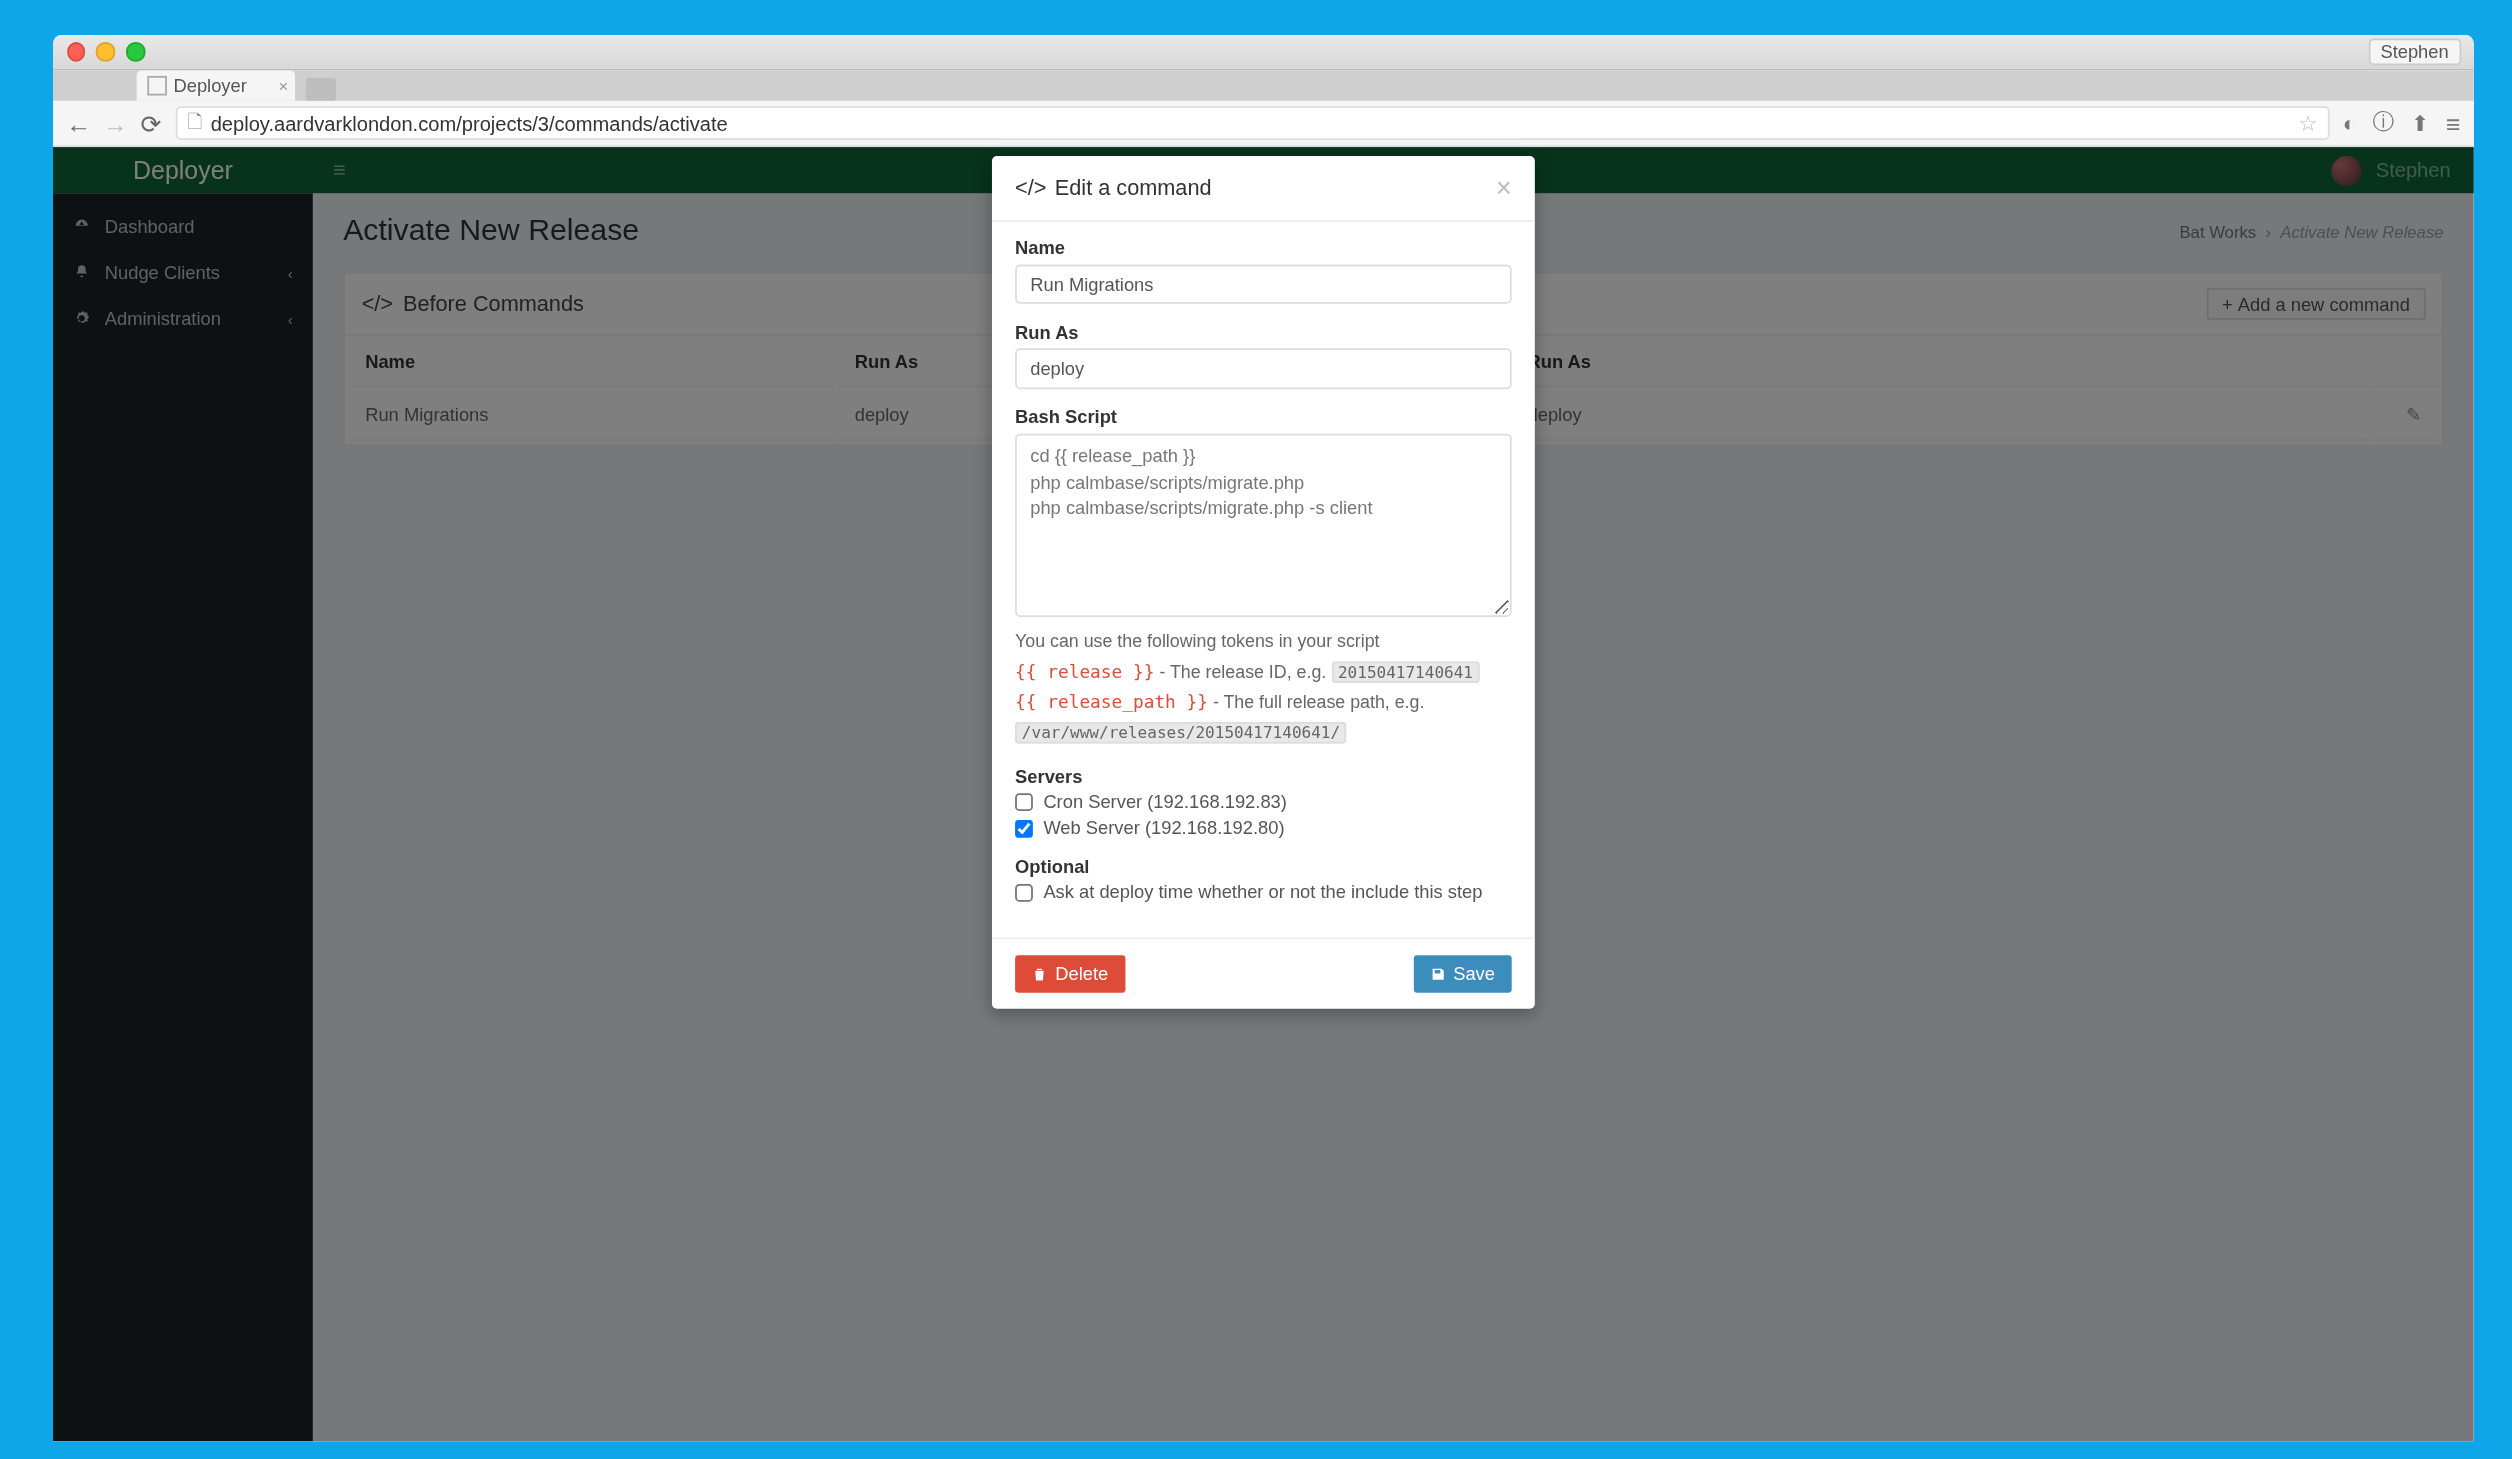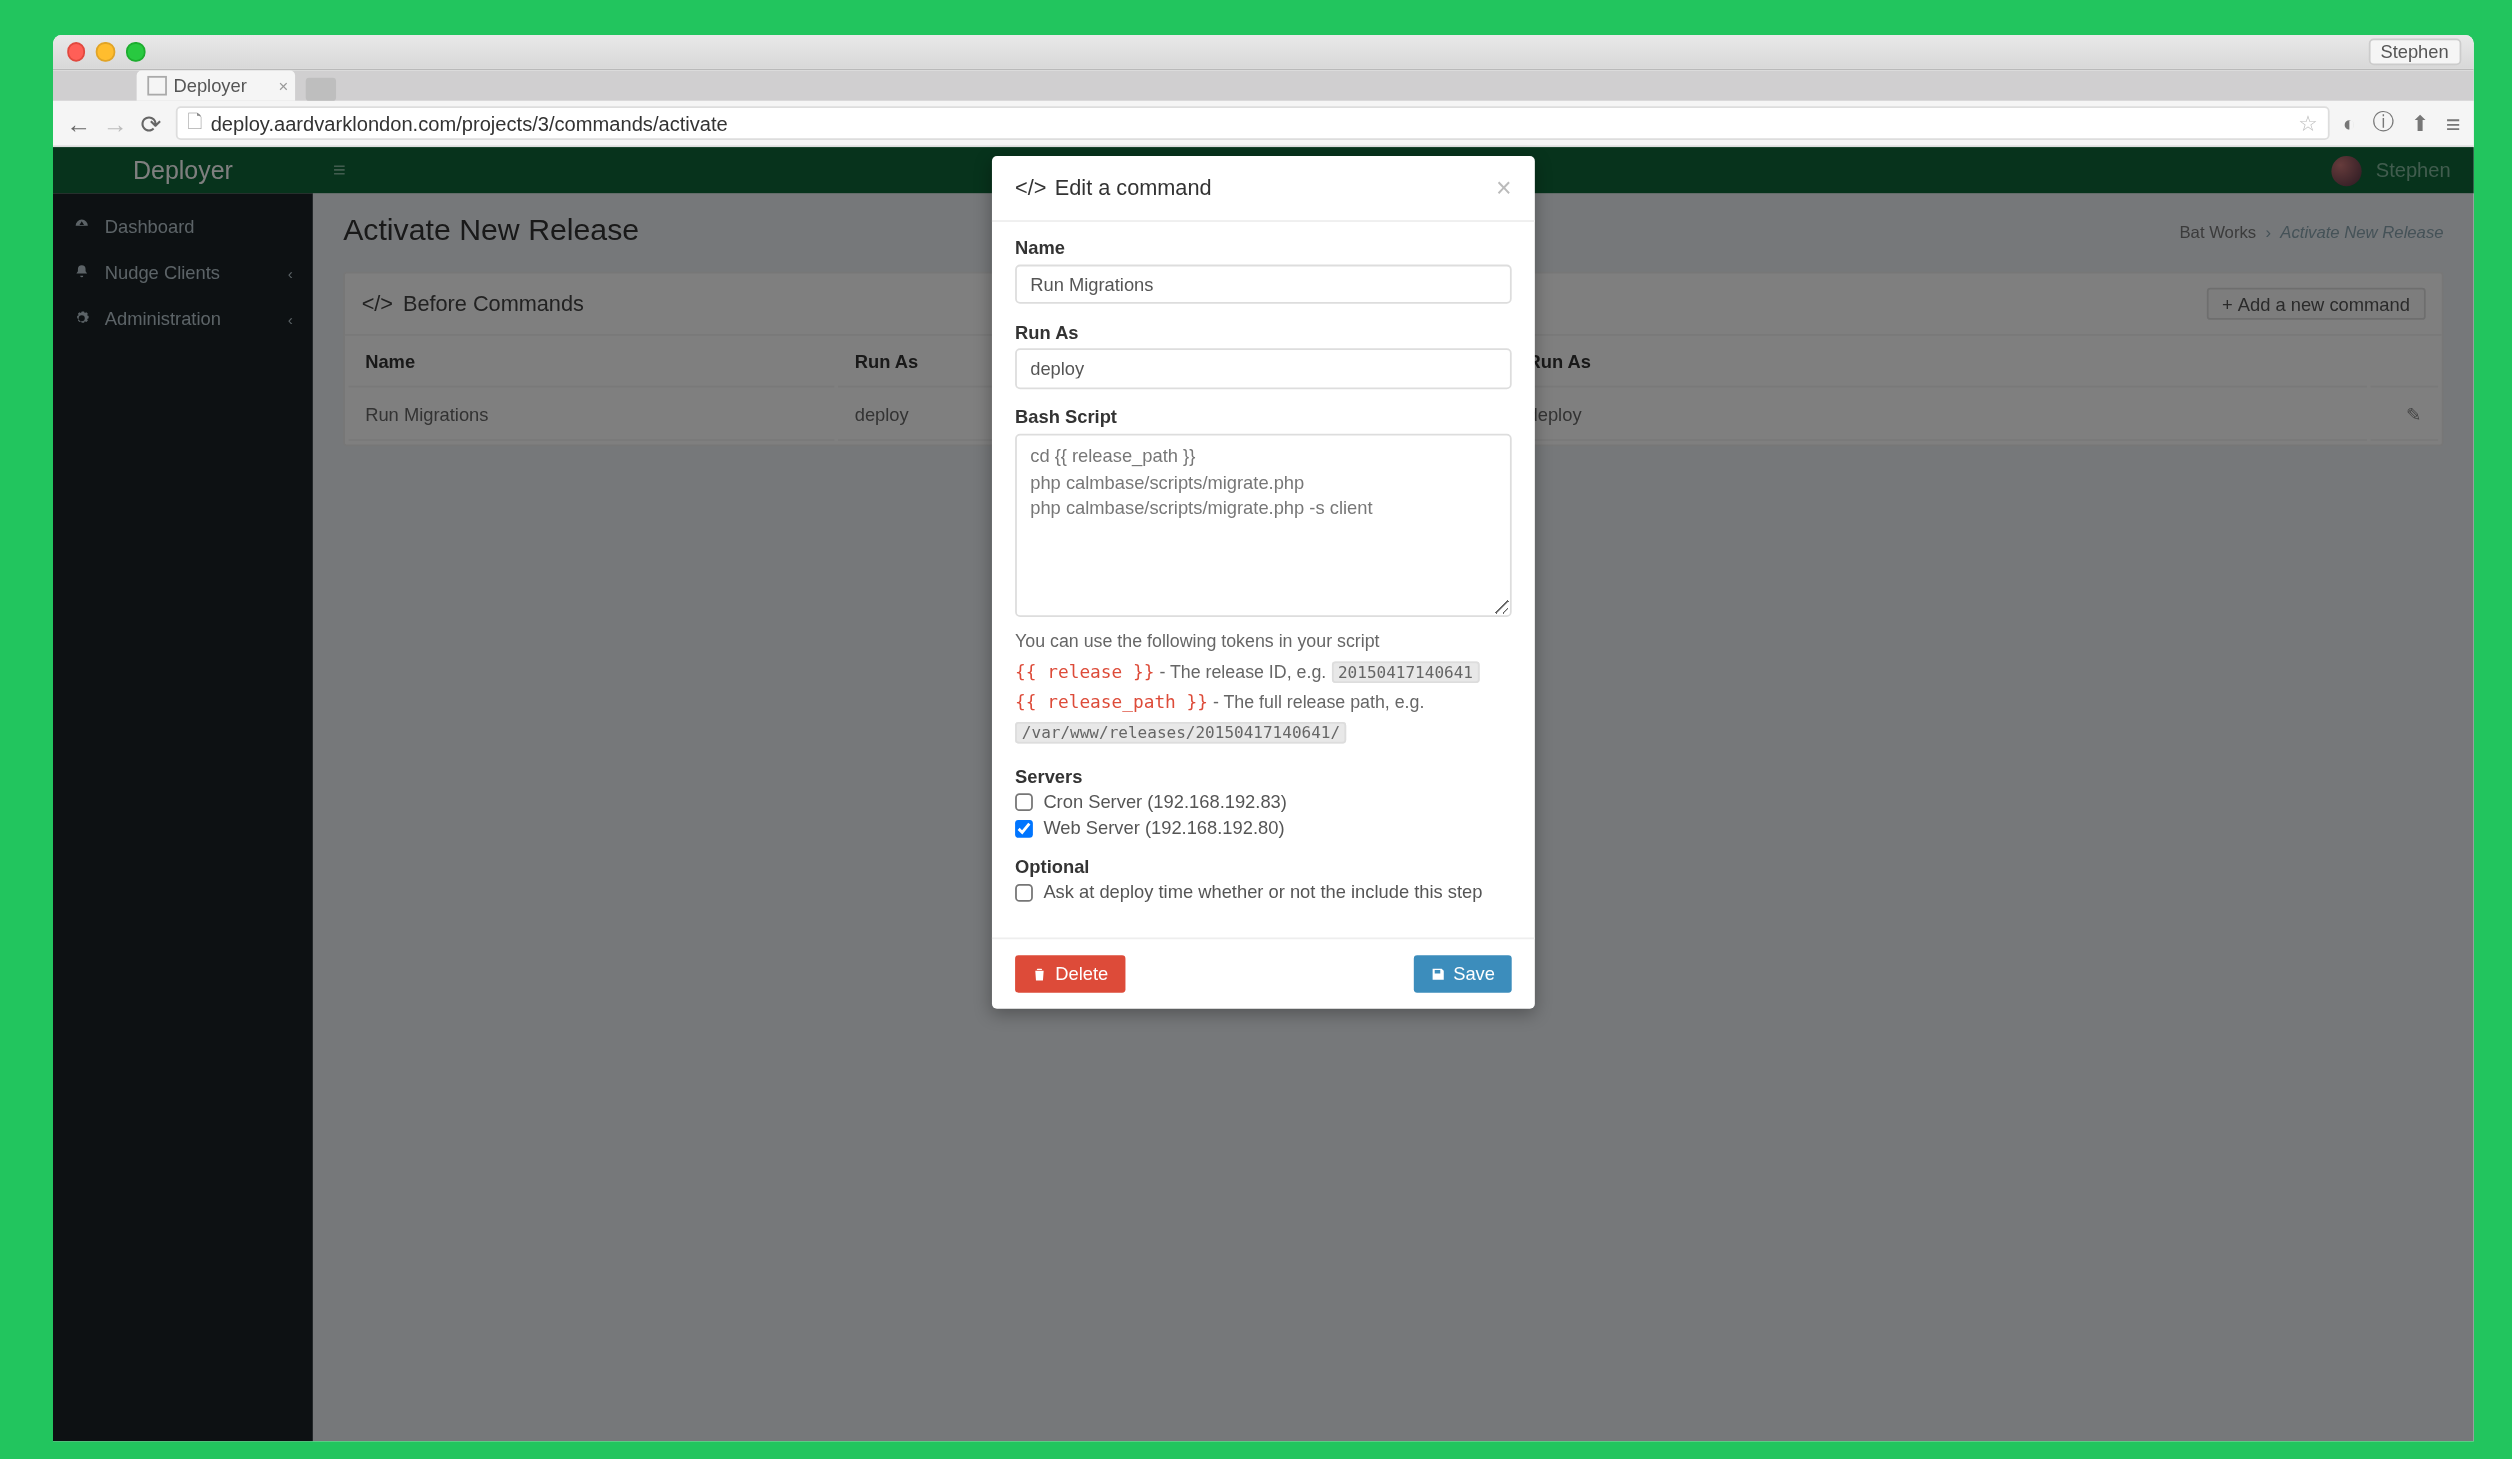--- a/index.html
+++ b/index.html
@@ -79,21 +79,21 @@
 .token-code { background: #e8e8e8; padding: 0 2.8px; font-family: monospace; font-size: 9px; border: 0.9px solid #ddd; border-radius: 1.9px; }
 .checkbox-row { display: flex; align-items: center; gap: 5.6px; font-size: 10.3px; color: #555; margin-bottom: 3.8px; }
 .checkbox-row input { width: 10.3px; height: 10.3px; }
 .modal-foot { padding: 9.4px 13px; border-top: 0.9px solid #eee; display: flex; }
 .btn { border: none; padding: 4.7px 9.4px; font-size: 10.3px; border-radius: 1.9px; color: #fff; display: flex; align-items: center; gap: 3.8px; cursor: pointer; }
 .btn-danger { background: #dd4b39; }
 .btn-primary { background: #3c8dbc; margin-left: auto; }
 .btn svg { width: 9.4px; height: 9.4px; fill: #fff; }
 
 
-.stage { width: 2512px; height: 1459px; background: #22c55e; position: relative; }
+.stage { width: 2512px; height: 1459px; background: #0ea5e9; position: relative; }
 .stage .window { position: absolute; top: 35px; left: 53px; transform-origin: top left; }
 </style>
 </head>
 <body>
 
 <div class="stage">
 <div class="window" style="transform: scale(1.78);">
 
   <div class="mac-titlebar">
     <div class="traffic">

